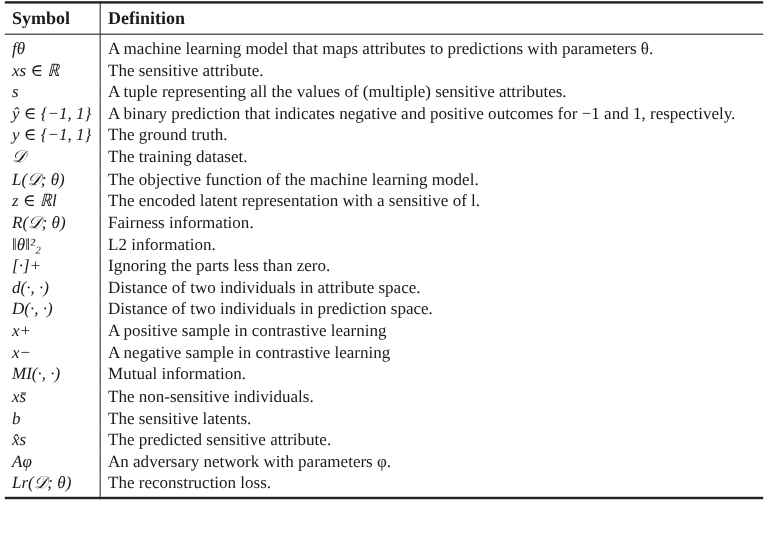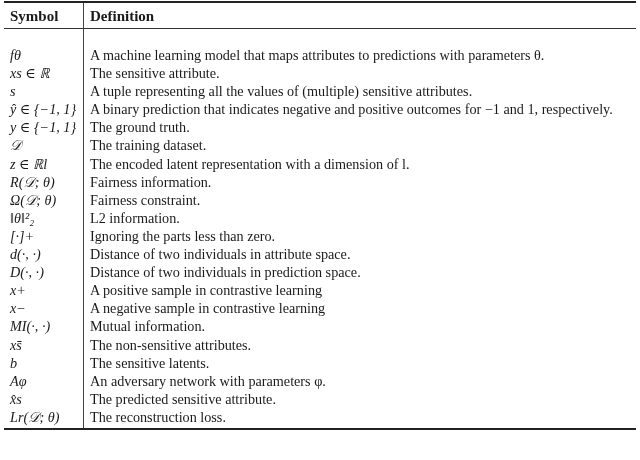--- a/index.html
+++ b/index.html
@@ -4,21 +4,21 @@
   <style>
     html, body { margin: 0; padding: 0; background: #ffffff; }
     body { width: 640px; height: 460px; overflow: hidden; font-family: "Liberation Serif", "DejaVu Serif", serif; color: #1a1a1a; }
     .wrap { position: relative; width: 523px; height: 460px; }
     table { border-collapse: collapse; width: 632px; margin-left: 4px; position: absolute; top: 1px; }
     .top-rule { border-top: 2px solid #222; }
     .bottom-rule { border-bottom: 2px solid #222; }
     th { font-weight: bold; text-align: left; font-size: 15px; padding: 5px 6px 3px 6px; height: 17px; border-bottom: 1px solid #333; }
     td { font-size: 14.2px; padding: 0 6px; height: 18.1px; line-height: 18.1px; white-space: nowrap; }
     .c1 { width: 67px; border-right: 1px solid #444; }
-    tbody tr:first-child td { padding-top: 17px; }
+    tbody tr:first-child td { padding-top: 3px; }
     tbody tr:last-child td { padding-bottom: 2px; }
     .sym { font-style: italic; }
   </style>
 </head>
 <body>
 
 <div class="wrap">
   <table>
     <thead>
       <tr class="top-rule">
@@ -45,30 +45,30 @@
         </tr>
         <tr>
           <td class="c1 sym">y ∈ {−1, 1}</td>
           <td>The ground truth.</td>
         </tr>
         <tr>
           <td class="c1 sym">𝒟</td>
           <td>The training dataset.</td>
         </tr>
         <tr>
+          <td class="c1 sym">L(𝒟; θ)</td>
+          <td>The objective function of the machine learning model.</td>
+        </tr>
+        <tr>
           <td class="c1 sym">z ∈ ℝl</td>
-          <td>The encoded latent representation with a dimension of l.</td>
+          <td>The encoded latent representation with a sensitive of l.</td>
         </tr>
         <tr>
           <td class="c1 sym">R(𝒟; θ)</td>
           <td>Fairness information.</td>
-        </tr>
-        <tr>
-          <td class="c1 sym">Ω(𝒟; θ)</td>
-          <td>Fairness constraint.</td>
         </tr>
         <tr>
           <td class="c1 sym">‖θ‖²₂</td>
           <td>L2 information.</td>
         </tr>
         <tr>
           <td class="c1 sym">[·]+</td>
           <td>Ignoring the parts less than zero.</td>
         </tr>
         <tr>
@@ -86,33 +86,33 @@
         <tr>
           <td class="c1 sym">x−</td>
           <td>A negative sample in contrastive learning</td>
         </tr>
         <tr>
           <td class="c1 sym">MI(·, ·)</td>
           <td>Mutual information.</td>
         </tr>
         <tr>
           <td class="c1 sym">xs̄</td>
-          <td>The non-sensitive attributes.</td>
+          <td>The non-sensitive individuals.</td>
         </tr>
         <tr>
           <td class="c1 sym">b</td>
           <td>The sensitive latents.</td>
         </tr>
         <tr>
+          <td class="c1 sym">x̂s</td>
+          <td>The predicted sensitive attribute.</td>
+        </tr>
+        <tr>
           <td class="c1 sym">Aφ</td>
           <td>An adversary network with parameters φ.</td>
-        </tr>
-        <tr>
-          <td class="c1 sym">x̂s</td>
-          <td>The predicted sensitive attribute.</td>
         </tr>
         <tr class="bottom-rule">
           <td class="c1 sym">Lr(𝒟; θ)</td>
           <td>The reconstruction loss.</td>
         </tr>
       </tbody>
   </table>
 </div>
 
 </body></html>

